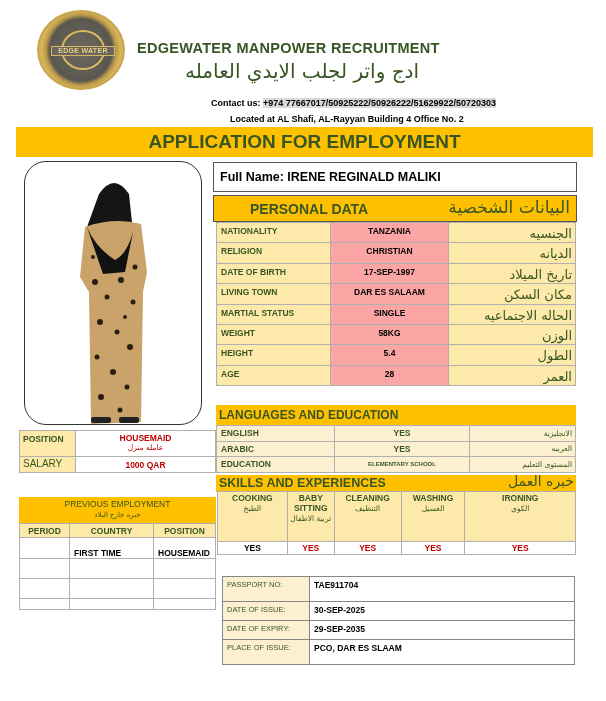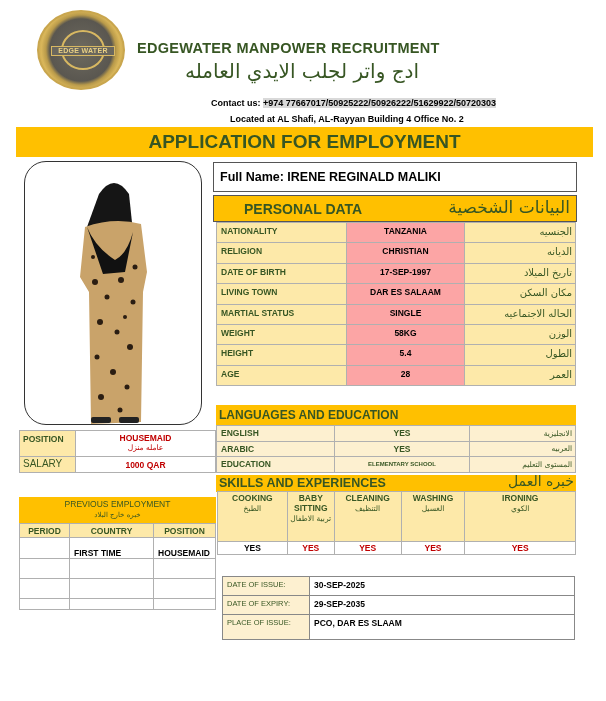--- a/index.html
+++ b/index.html
@@ -50,23 +50,23 @@
     font-size: 12.5px; font-weight: bold; line-height: 28px; padding-left: 6px;
   }
   .section-bar {
     background: #ffc000; color: #375623; font-weight: bold; position: absolute;
   }
   .section-bar .en { position: absolute; left: 8px; }
   .section-bar .ar { position: absolute; right: 6px; direction: rtl; font-family: "DejaVu Sans", sans-serif; font-weight: normal; }
   table { border-collapse: collapse; }
   .pd-table { position: absolute; left: 216px; top: 222px; width: 360px; }
   .pd-table td { height: 20.4px; font-size: 8.5px; border: 1px solid #b0b0b0; }
-  .pd-table td.lbl { background: #fde9a9; color: #375623; font-weight: bold; width: 130px; padding-left: 4px; vertical-align: top; padding-top: 3px;}
+  .pd-table td.lbl { background: #fde9a9; color: #375623; font-weight: bold; width: 114px; padding-left: 4px; vertical-align: top; padding-top: 3px;}
   .pd-table td.val { background: #fca5a5; text-align: center; font-weight: bold; width: 118px; vertical-align: top; padding-top: 3px;}
-  .pd-table td.ar { background: #fde9a9; text-align: right; padding-right: 3px; direction: rtl; font-family: "DejaVu Sans", sans-serif; font-size: 10px; color: #375623; vertical-align: top; padding-top: 3px;}
+  .pd-table td.ar { background: #fde9a9; text-align: right; padding-right: 3px; direction: rtl; font-family: "DejaVu Sans", sans-serif; font-size: 13px; color: #375623; vertical-align: top; padding-top: 3px;}
   .lang-table { position: absolute; left: 216px; top: 425px; width: 360px; }
   .lang-table td { height: 15.5px; font-size: 8.5px; border: 1px solid #b0b0b0; background: #fdf0d0; }
   .lang-table td.lbl { color: #375623; font-weight: bold; width: 118px; padding-left: 4px; }
   .lang-table td.val { text-align: center; font-weight: bold; color: #375623; width: 135px; }
   .lang-table td.val.small { font-size: 6px; }
   .lang-table td.ar { text-align: right; padding-right: 3px; font-family: "DejaVu Sans", sans-serif; font-size: 7.5px; color: #375623; direction: rtl; }
   .skills-table { position: absolute; left: 217px; top: 491px; width: 359px; }
   .skills-table th { background: #fde9a9; color: #375623; font-size: 8.5px; font-weight: bold; vertical-align: top; border: 1px solid #b0b0b0; height: 50px; padding-top: 1px; }
   .skills-table th .sk-ar { display: block; font-family: "DejaVu Sans", sans-serif; font-weight: normal; font-size: 7.5px; margin-top: 1px; }
   .skills-table td { font-size: 8.5px; font-weight: bold; text-align: center; border: 1px solid #b0b0b0; height: 13px; background: #fff; }
@@ -136,21 +136,21 @@
     </g>
     <path d="M62 65 Q70 85 90 98 Q102 92 108 70 L100 110 L78 112 Z" fill="#111"></path>
     <rect x="66" y="255" width="20" height="6" rx="2" fill="#222"></rect>
     <rect x="94" y="255" width="20" height="6" rx="2" fill="#222"></rect>
   </svg>
 </div>
 
 <div class="abs name-box">Full Name: IRENE REGINALD MALIKI</div>
 
 <div class="section-bar" style="left:213px; top:195px; width:364px; height:27px; border:1px solid #555;">
-  <span class="en" style="top:5px; font-size:14px; left:30px;">PERSONAL DATA</span>
+  <span class="en" style="top:5px; font-size:14px; left:36px;">PERSONAL DATA</span>
   <span class="ar" style="top:1px; font-size:17px;">البيانات الشخصية</span>
 </div>
 
 <table class="pd-table">
   <tbody id="pd-body">
       <tr>
         <td class="lbl">NATIONALITY</td>
         <td class="val">TANZANIA</td>
         <td class="ar">الجنسيه</td>
       </tr>
@@ -290,20 +290,24 @@
         <td></td>
         <td></td>
       </tr>
     </tbody>
 </table>
 
 <div class="pass-head">PASSPORT DETAILS</div>
 <table class="pass-table">
   <tbody id="pass-body">
       <tr>
+        <td class="lbl" style="height:25px">PASSPORT NO:</td>
+        <td class="val">TAE911704</td>
+      </tr>
+      <tr>
         <td class="lbl" style="height:19px">DATE OF ISSUE:</td>
         <td class="val">30-SEP-2025</td>
       </tr>
       <tr>
         <td class="lbl" style="height:19px">DATE OF EXPIRY:</td>
         <td class="val">29-SEP-2035</td>
       </tr>
       <tr>
         <td class="lbl" style="height:25px">PLACE OF ISSUE:</td>
         <td class="val">PCO, DAR ES SLAAM</td>

